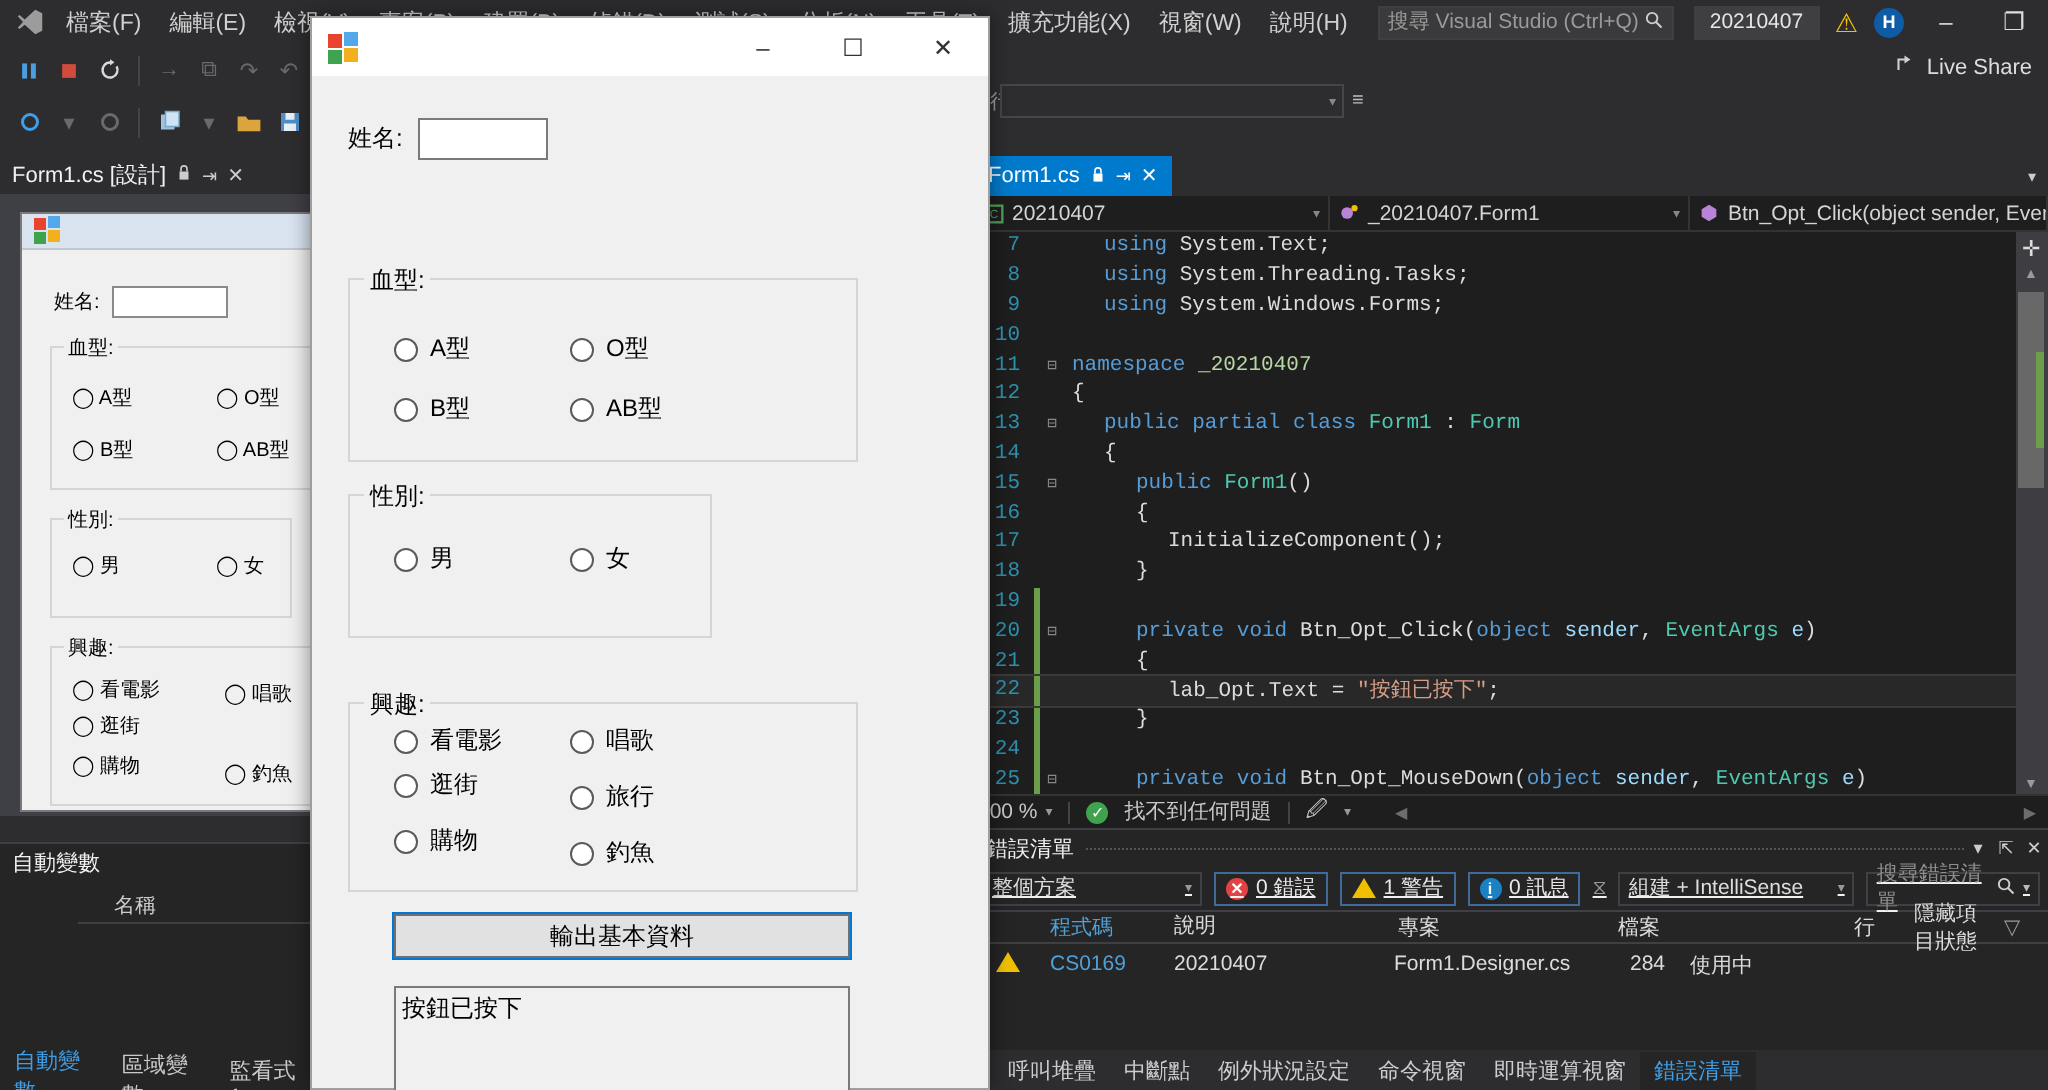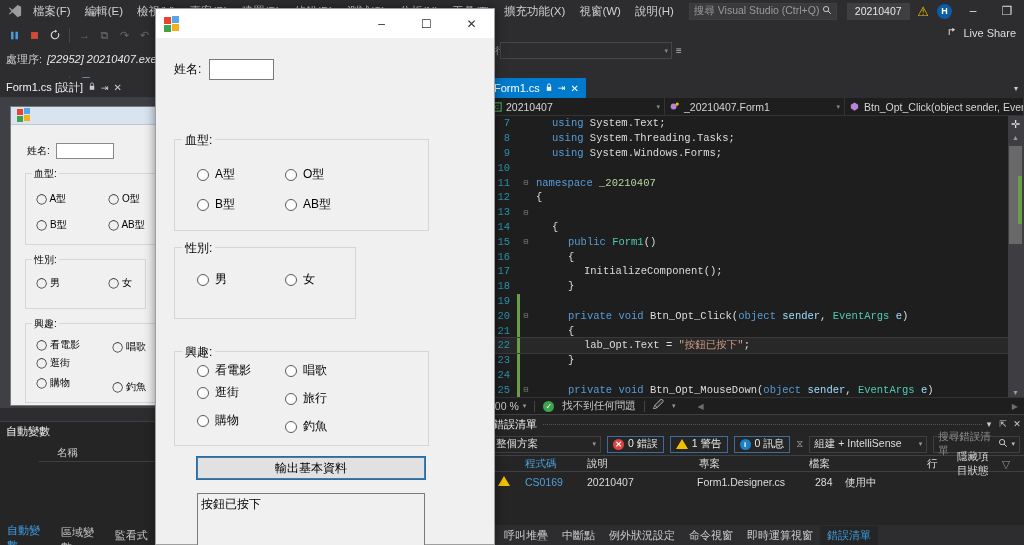--- a/index.html
+++ b/index.html
@@ -130,21 +130,21 @@
   .code-status{position:absolute;left:0;right:0;bottom:131px;height:17px;background:#1e1e1e;border-top:1px solid #333;display:flex;align-items:center;gap:8px;font-size:10.5px;color:#c8c8c8;padding-left:2px;}
   .zoomsel{display:flex;align-items:center;gap:4px;}
   .ok-dot{width:11px;height:11px;border-radius:50%;background:#3fa34d;color:#fff;display:flex;align-items:center;justify-content:center;font-size:8px;}
   .cs-sep{width:1px;height:11px;background:#444;}
 
   
   .errlist{position:absolute;left:487px;right:0;bottom:20px;height:111px;background:#252526;border-top:1px solid #3f3f46;}
   .el-title{height:18px;display:flex;align-items:center;padding-left:6px;font-size:11px;color:#f1f1f1;}
   .el-title .dots{flex:1;margin-left:6px;border-top:1px dotted #555;height:1px;}
   .el-title .ctl{width:14px;text-align:center;color:#ccc;font-size:9px;}
-  .el-toolbar{height:22px;display:flex;align-items:center;gap:6px;padding:0 4px;}
+  .el-toolbar{height:22px;display:flex;align-items:center;gap:6px;padding:0 4px;text-decoration:underline;}
   .el-combo{width:110px;height:17px;border:1px solid #3f3f46;display:flex;align-items:center;padding:0 4px;font-size:10.5px;color:#ddd;}
   .el-combo .a{margin-left:auto;color:#999;font-size:7px;}
   .chip{height:17px;border:1px solid #3f6a99;display:flex;align-items:center;gap:4px;padding:0 5px;font-size:10.5px;color:#e8e8e8;}
   .ic-err{width:11px;height:11px;border-radius:50%;background:#e04343;color:#fff;display:flex;align-items:center;justify-content:center;font-size:8px;font-weight:bold;}
   .ic-warn{width:0;height:0;border-left:6px solid transparent;border-right:6px solid transparent;border-bottom:10px solid #f0c000;position:relative;}
   .ic-info{width:11px;height:11px;border-radius:50%;background:#1b80c4;color:#fff;display:flex;align-items:center;justify-content:center;font-size:8px;font-weight:bold;}
   .el-filterglyph{color:#999;font-size:10px;}
   .el-combo2{width:118px;}
   .el-search{flex:1;height:17px;border:1px solid #3f3f46;display:flex;align-items:center;padding:0 4px;color:#8e8e8e;font-size:10.5px;}
   .el-search .m{margin-left:auto;color:#bbb;}
@@ -268,24 +268,20 @@
     <span class="tb-sep"></span>
     <span class="tb-icon dim">→</span>
     <span class="tb-icon dim">⧉</span>
     <span class="tb-icon dim">↷</span>
     <span class="tb-icon dim">↶</span>
     <span class="tb-sep"></span>
     <span class="tb-icon">≶</span>
     <span class="tb-icon dim">▾</span>
   </div>
 
-  <div class="proc-row">
-    <span class="proc-label">處理序:</span>
-    <span class="proc-value">[22952] 20210407.exe</span>
-  </div>
 
   <div class="toolbar-row2">
     <span class="tb-icon">
       <svg width="12" height="12" viewBox="0 0 16 16">
           <circle cx="8" cy="8" r="5" fill="none" stroke="#3f9ee5" stroke-width="2"></circle>
         </svg>
     </span>
     <span class="tb-icon dim">▾</span>
     <span class="tb-icon dim">
       <svg width="12" height="12" viewBox="0 0 16 16">
@@ -458,21 +454,21 @@
       </div>
     </div>
 
     <div class="code-area">
         <div class="code-line"><span class="ln">7</span><span class="chgbar"></span><span class="gutter"></span><span class="code-txt" style="padding-left: 20px;"><span class="kw">using</span> <span class="id">System.Text;</span></span></div>
         <div class="code-line"><span class="ln">8</span><span class="chgbar"></span><span class="gutter"></span><span class="code-txt" style="padding-left: 20px;"><span class="kw">using</span> <span class="id">System.Threading.Tasks;</span></span></div>
         <div class="code-line"><span class="ln">9</span><span class="chgbar"></span><span class="gutter"></span><span class="code-txt" style="padding-left: 20px;"><span class="kw">using</span> <span class="id">System.Windows.Forms;</span></span></div>
         <div class="code-line"><span class="ln">10</span><span class="chgbar"></span><span class="gutter"></span><span class="code-txt" style="padding-left: 4px;"></span></div>
         <div class="code-line"><span class="ln">11</span><span class="chgbar"></span><span class="gutter">⊟</span><span class="code-txt" style="padding-left: 4px;"><span class="kw">namespace</span> <span class="ns">_20210407</span></span></div>
         <div class="code-line"><span class="ln">12</span><span class="chgbar"></span><span class="gutter"></span><span class="code-txt" style="padding-left: 4px;"><span class="id">{</span></span></div>
-        <div class="code-line"><span class="ln">13</span><span class="chgbar"></span><span class="gutter">⊟</span></div>
+        <div class="code-line"><span class="ln">13</span><span class="chgbar"></span><span class="gutter">⊟</span><span class="code-txt" style="padding-left: 20px;"><span class="kw">public partial class</span> <span class="typ">Form1</span> <span class="id">:</span> <span class="typ">Form</span></span></div>
         <div class="code-line"><span class="ln">14</span><span class="chgbar"></span><span class="gutter"></span><span class="code-txt" style="padding-left: 20px;"><span class="id">{</span></span></div>
         <div class="code-line"><span class="ln">15</span><span class="chgbar"></span><span class="gutter">⊟</span><span class="code-txt" style="padding-left: 36px;"><span class="kw">public</span> <span class="typ">Form1</span><span class="id">()</span></span></div>
         <div class="code-line"><span class="ln">16</span><span class="chgbar"></span><span class="gutter"></span><span class="code-txt" style="padding-left: 36px;"><span class="id">{</span></span></div>
         <div class="code-line"><span class="ln">17</span><span class="chgbar"></span><span class="gutter"></span><span class="code-txt" style="padding-left: 52px;"><span class="id">InitializeComponent();</span></span></div>
         <div class="code-line"><span class="ln">18</span><span class="chgbar"></span><span class="gutter"></span><span class="code-txt" style="padding-left: 36px;"><span class="id">}</span></span></div>
         <div class="code-line"><span class="ln">19</span><span class="chgbar" style="background: rgb(106, 158, 75);"></span><span class="gutter"></span><span class="code-txt" style="padding-left: 4px;"></span></div>
         <div class="code-line"><span class="ln">20</span><span class="chgbar" style="background: rgb(106, 158, 75);"></span><span class="gutter">⊟</span><span class="code-txt" style="padding-left: 36px;"><span class="kw">private void</span> <span class="id">Btn_Opt_Click(</span><span class="kw">object</span> <span class="pn2">sender</span><span class="id">, </span><span class="typ">EventArgs</span> <span class="pn2">e</span><span class="id">)</span></span></div>
         <div class="code-line"><span class="ln">21</span><span class="chgbar" style="background: rgb(106, 158, 75);"></span><span class="gutter"></span><span class="code-txt" style="padding-left: 36px;"><span class="id">{</span></span></div>
         <div class="code-line hl-line"><span class="ln">22</span><span class="chgbar" style="background: rgb(106, 158, 75);"></span><span class="gutter"></span><span class="code-txt" style="padding-left: 52px;"><span class="id">lab_Opt.Text = </span><span class="str">"按鈕已按下"</span><span class="id">;</span></span></div>
         <div class="code-line"><span class="ln">23</span><span class="chgbar" style="background: rgb(106, 158, 75);"></span><span class="gutter"></span><span class="code-txt" style="padding-left: 36px;"><span class="id">}</span></span></div>

